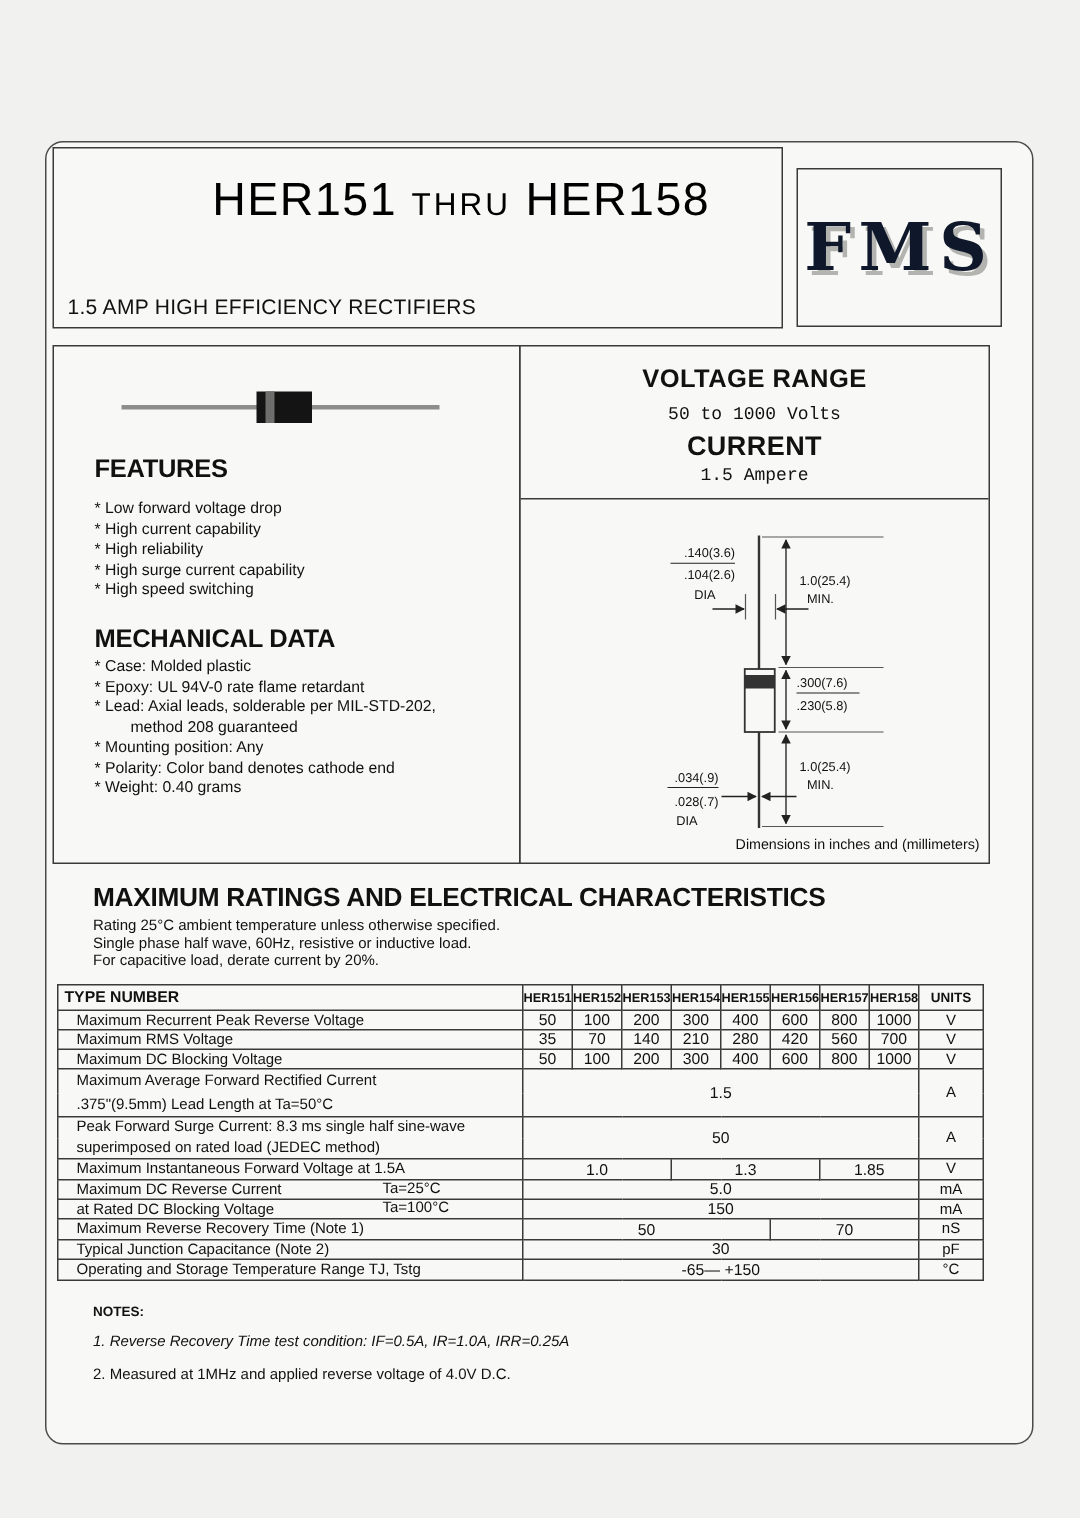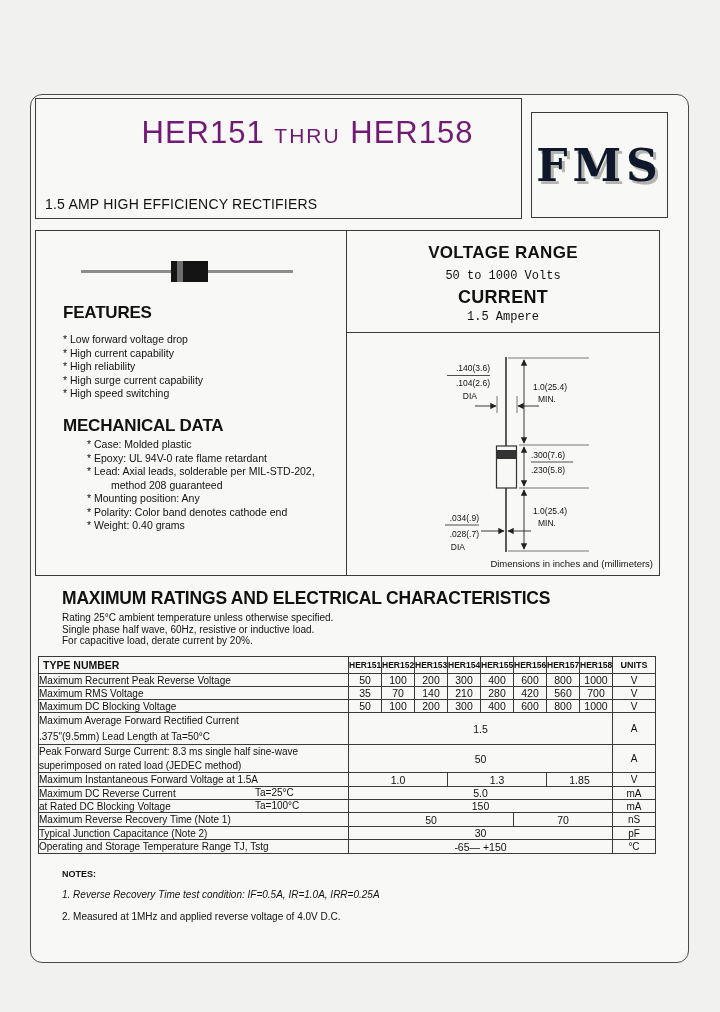--- a/index.html
+++ b/index.html
@@ -6,39 +6,39 @@
   body { background:#d9d9d7; font-family:"Liberation Sans", sans-serif; color:#111; }
   .page { position:relative; width:720px; height:1012px; background:#f1f1ef; overflow:hidden; margin:0 auto; }
   .sheet { position:absolute; left:30px; top:94px; width:659px; height:869px;
            border:1.5px solid #4a4a4a; border-radius:12px; background:#f8f8f6; }
 
   .box { position:absolute; border:1.2px solid #3a3a3a; }
 
   
   .title-box { left:35px; top:98px; width:487px; height:121px; }
   .part-title { margin-top:16px; padding-left:58px; text-align:center; font-size:31px;
-                letter-spacing:1px; white-space:nowrap; color:#701a75; }
+                letter-spacing:1px; white-space:nowrap; color:#000000; }
   .thru { font-size:21px; letter-spacing:2px; }
   .subtitle { position:absolute; left:9px; top:97px; font-size:14px; letter-spacing:0.2px; }
   .logo-box { left:531px; top:112px; width:137px; height:106px; display:flex; align-items:center; justify-content:center; }
   .logo-text { font-family:"DejaVu Serif", serif; font-weight:bold; font-size:44px;
                letter-spacing:5px; color:#0f172a; text-shadow:3px 3px 0 #b3b3b0; }
 
   
   .left-box { left:35px; top:230px; width:312px; height:346px; }
   .diode-figure { position:absolute; left:45px; top:30px; width:212px; height:22px; }
   .diode-lead { position:absolute; left:0; top:9px; width:100%; height:3px; background:#8d8d8b; }
   .diode-body { position:absolute; left:90px; top:0; width:37px; height:21px; background:#141414; }
   .diode-band { position:absolute; left:6px; top:0; width:6px; height:100%; background:#6e6e6c; }
   .h2 { position:absolute; left:27px; font-size:17px; font-weight:bold; letter-spacing:-0.2px; }
   .h-features { top:72px; }
   .h-mech { top:185px; }
   .list { position:absolute; left:27px; font-size:10.5px; line-height:13.5px; white-space:nowrap; }
   .features-list { top:102px; }
-  .mech-list { top:207px;margin-left:24px; }
+  .mech-list { top:207px; }
   .indent { padding-left:24px; }
 
   
   .right-box { left:346px; top:230px; width:314px; height:346px; }
   .c-label { position:absolute; width:100%; text-align:center; font-weight:bold; font-size:17px; letter-spacing:0.3px; }
   .c-value { position:absolute; width:100%; text-align:center; font-size:12px;font-family:Liberation Mono, monospace; }
   .vr-label { top:12px; } .vr-value { top:38px; }
   .cur-label { top:56px; font-size:18px; } .cur-value { top:79px; }
   .pkg-divider { position:absolute; left:0; top:101px; width:100%; border-top:1.2px solid #3a3a3a; }
   .pkg-name { position:absolute; top:107px; width:100%; text-align:center; font-weight:bold; font-size:12px; }
@@ -48,21 +48,21 @@
 
   
   .ratings-heading { position:absolute; left:62px; top:588px; font-size:17.5px; font-weight:bold; letter-spacing:-0.2px; }
   .ratings-conds { position:absolute; left:62px; top:612px; font-size:10px; line-height:11.5px; }
 
   
   .ratings-table { position:absolute; left:38px; top:656px; width:617px;
                    border-collapse:collapse; table-layout:fixed; }
   .ratings-table td { border:1px solid #3a3a3a; height:13px; padding:0 2px;
                       font-size:10px; overflow:hidden; white-space:nowrap; position:relative; }
-  .ratings-table td.desc { padding-left:0; }
+  .ratings-table td.desc { padding-left:12px; }
   .ratings-table td.val  { text-align:center; font-size:10.5px; padding:0; }
   .ratings-table td.unit { text-align:center; font-size:10px; padding:0; }
   .ratings-table tr.head td { font-weight:bold; text-align:center; height:17px; font-size:8.5px; padding:0; }
   .ratings-table tr.head td.desc { font-size:10.5px; text-align:left; padding-left:4px; }
   .ratings-table tr.head td.unit { font-size:9px; }
   .ratings-table tr.r14 td { height:14px; }
   .ratings-table tr.r16 td { height:16px; }
   .ratings-table tr.pair-top td.desc { border-bottom-style:hidden; }
   .ratings-table tr.pair-bot td.desc { border-top-style:hidden; }
   .cond { position:absolute; left:216px; top:0; }

